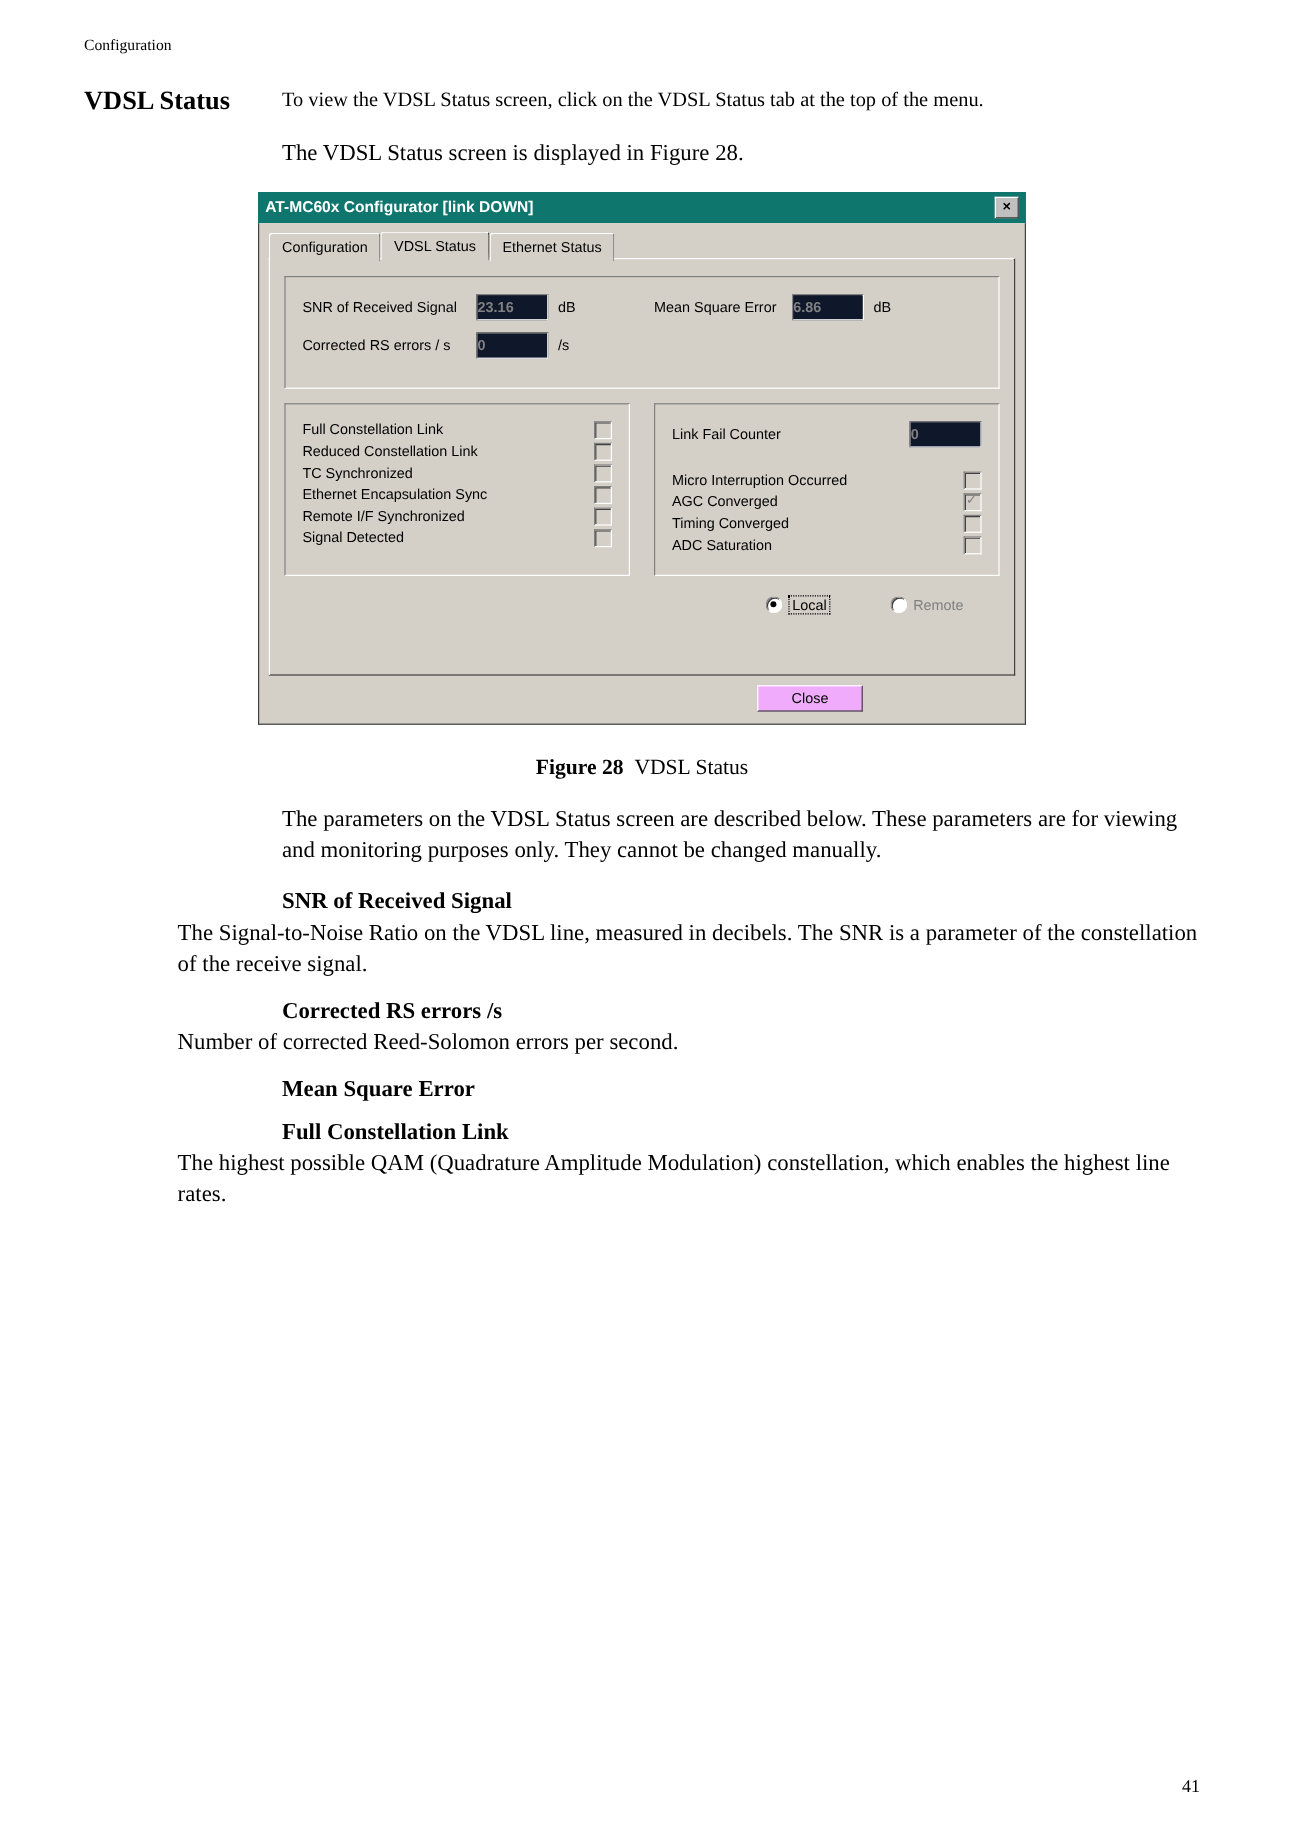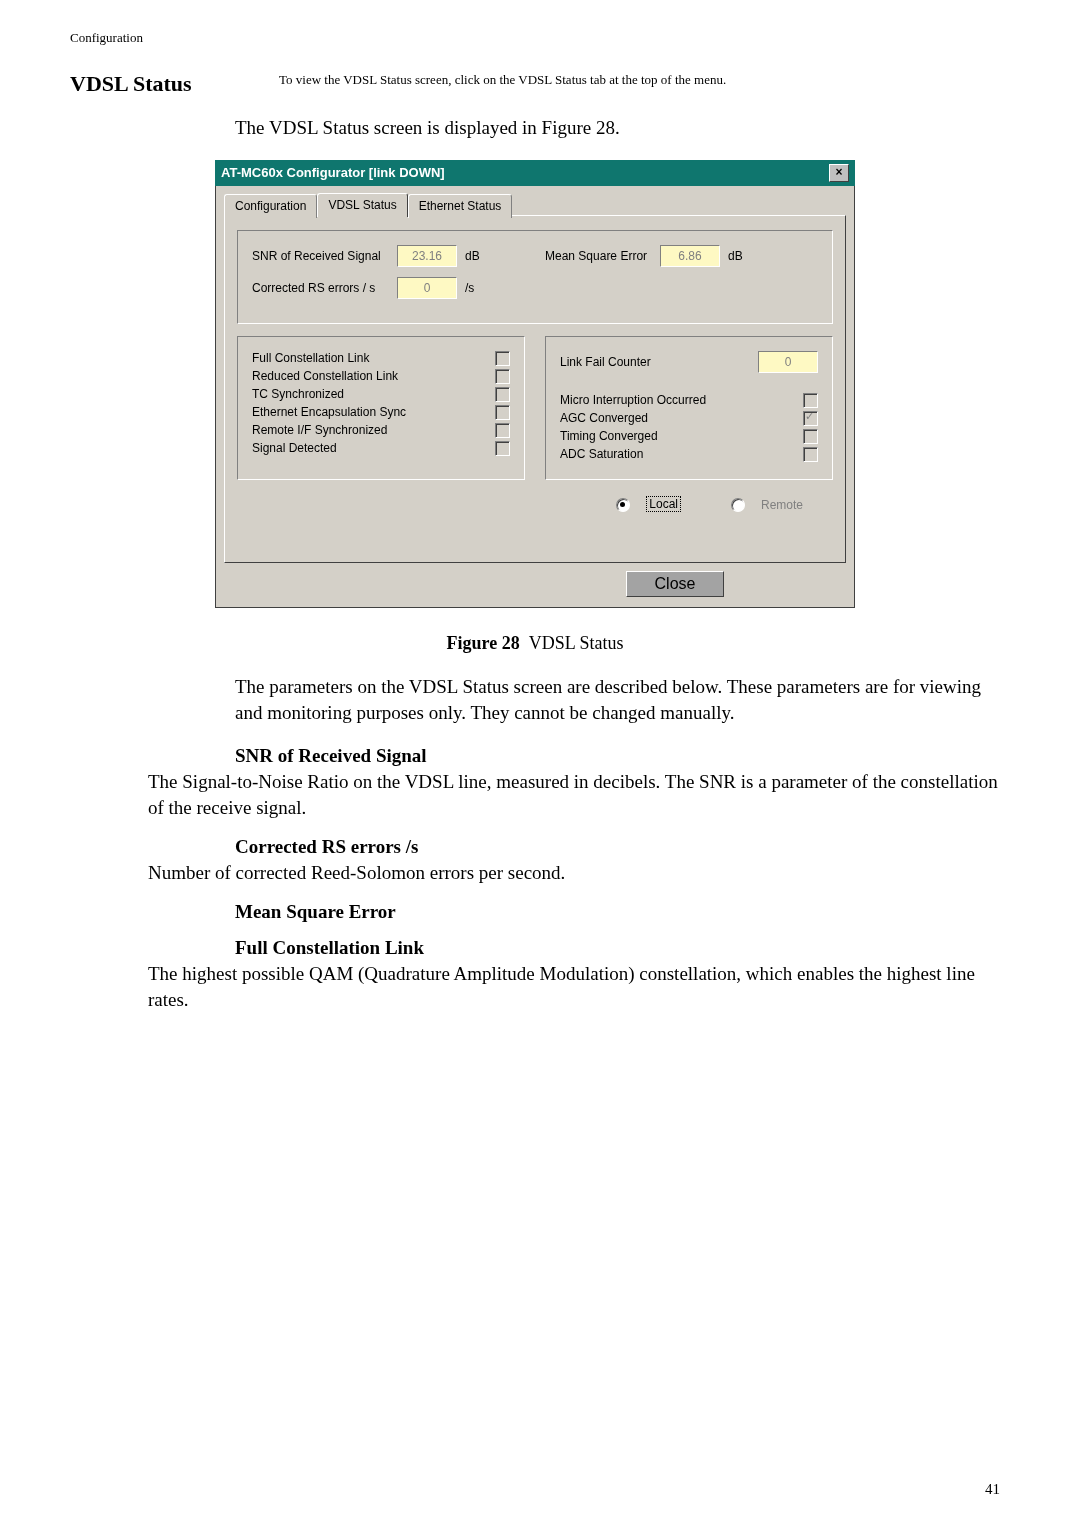--- a/index.html
+++ b/index.html
@@ -30,24 +30,23 @@
   }
   
   .section-title {
     font-weight: bold;
     font-size: 22px;
     width: 165px;
     flex-shrink: 0;
   }
   
   .body-text {
-    font-size: 13px;
+    font-size: 17px;
     line-height: 1.4;
     flex: 1;
-    margin-left: 44px;
   }
   
   .body-para {
     font-size: 19px;
     line-height: 1.4;
     margin-left: 165px;
     margin-top: 18px;
   }
   
   
@@ -156,30 +155,31 @@
     align-items: center;
     margin-bottom: 10px;
   }
   
   .field-label {
     font-size: 12px;
     width: 145px;
   }
   
   .field-box {
-    background: #fef9c3;
+    background: #0f172a;
     border: 1px solid;
     border-color: #808080 #fff #fff #808080;
     width: 58px;
     height: 20px;
-    text-align: center;
+    text-align: left;
     line-height: 20px;
     color: #808080;
     font-size: 12px;
     margin-right: 8px;
+    font-weight: bold;
   }
   
   .field-unit {
     font-size: 12px;
   }
   
   .check-list {
     font-size: 12px;
   }
   
@@ -229,22 +229,22 @@
     display: flex;
     justify-content: flex-end;
     gap: 50px;
     margin-top: 16px;
     padding-right: 30px;
     font-size: 12px;
   }
   
   .radio-opt {
     display: flex;
-    align-items: flex-end;
-    gap: 16px;
+    align-items: center;
+    gap: 5px;
   }
   
   .radio {
     width: 12px;
     height: 12px;
     border-radius: 50%;
     background: #fff;
     border: 1px solid;
     border-color: #808080 #fff #fff #808080;
     box-shadow: inset 1px 1px 0 #404040;
@@ -272,26 +272,26 @@
   }
   
   .close-row {
     display: flex;
     justify-content: center;
     margin-top: 8px;
     padding-left: 280px;
   }
   
   .btn {
-    background: #a3a3a3;
+    background: #f0abfc;
     border: 1px solid;
     border-color: #fff #404040 #404040 #fff;
     padding: 3px 28px;
     font-family: Tahoma, Arial, sans-serif;
-    font-size: 16px;
+    font-size: 12px;
   }
   
   .figure-caption {
     text-align: center;
     font-size: 18px;
     margin-top: 25px;
     margin-bottom: 20px;
   }
   
   .figure-caption b {

